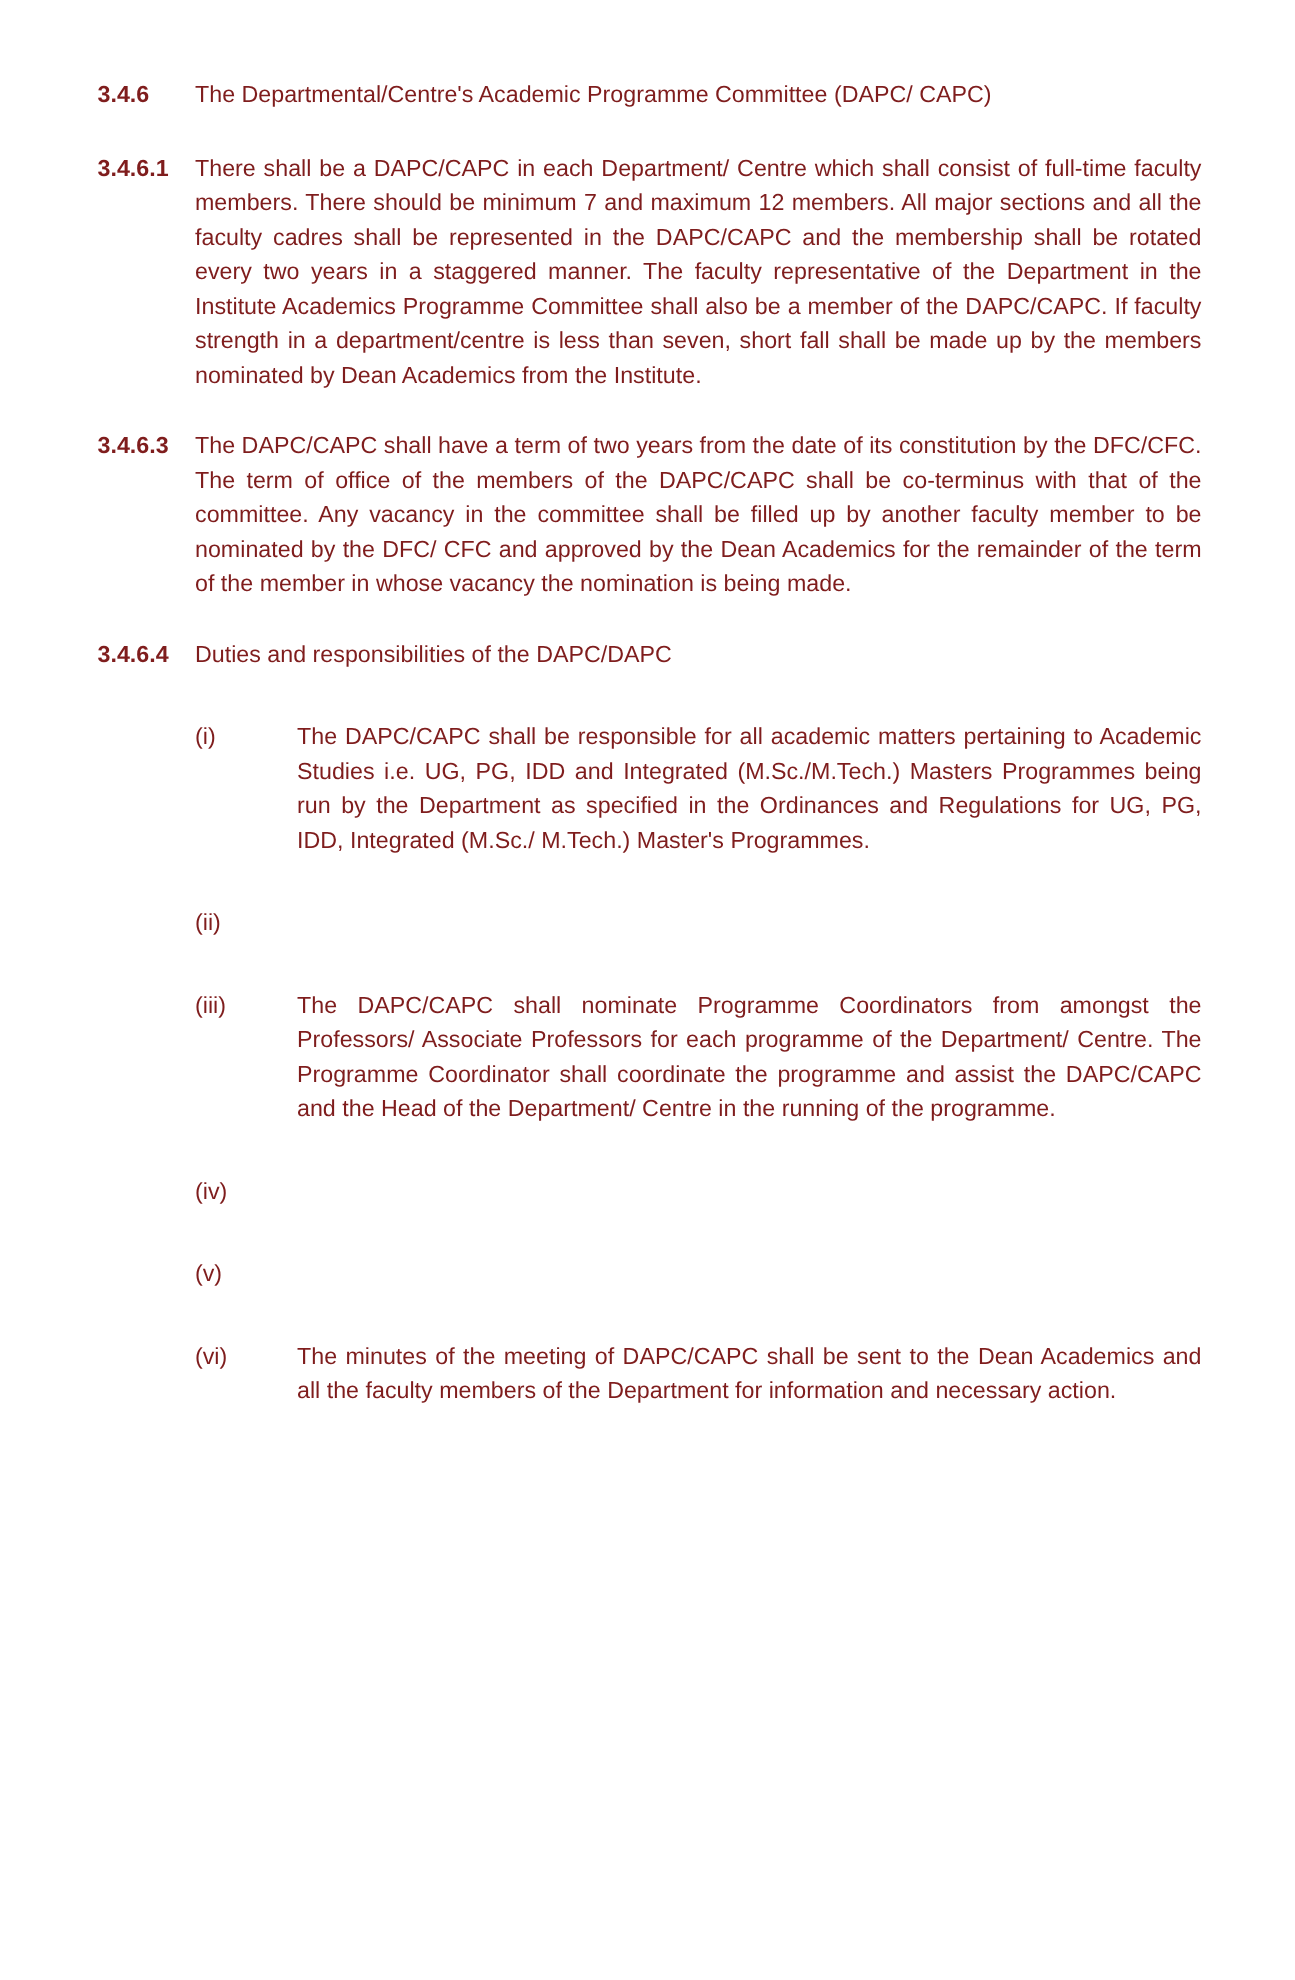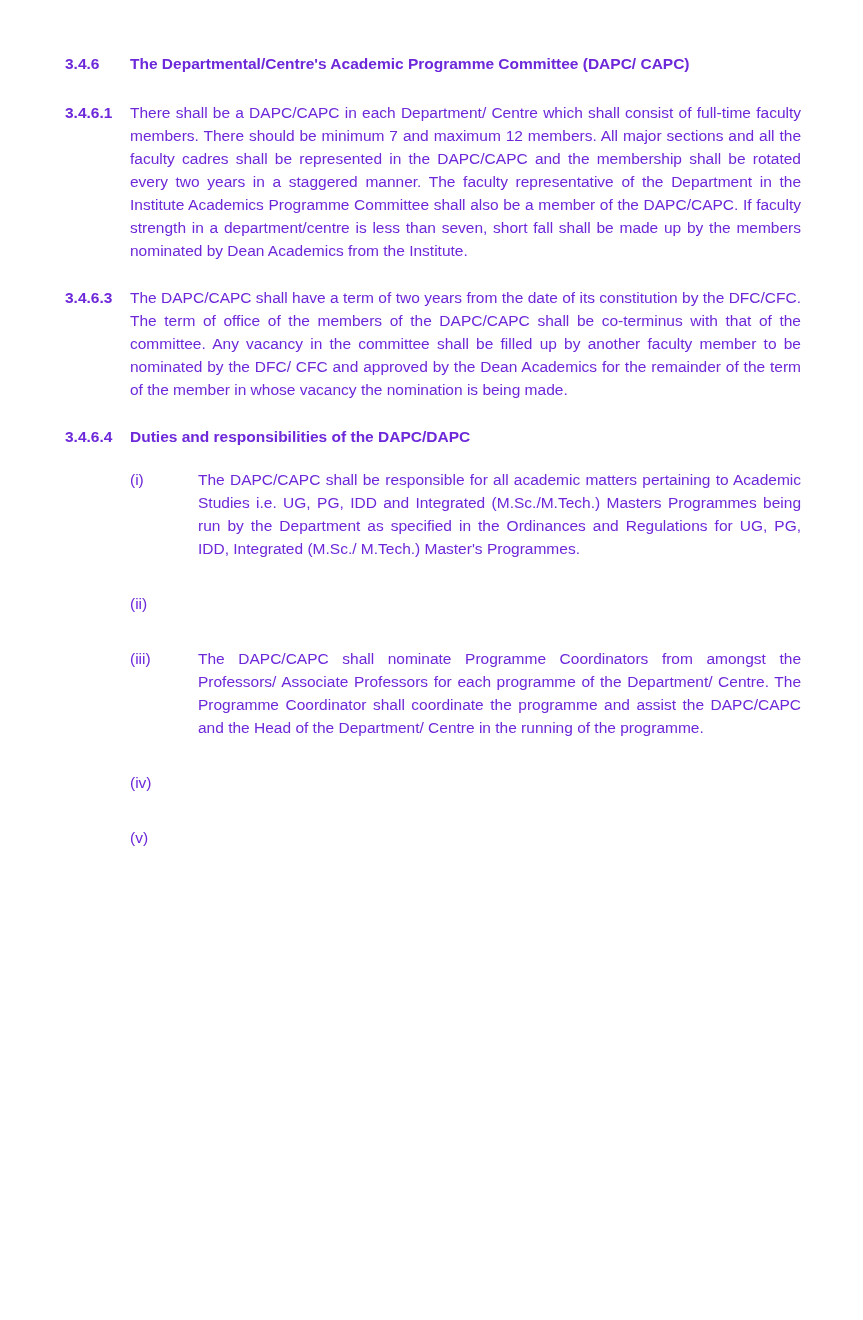--- a/index.html
+++ b/index.html
@@ -5,21 +5,21 @@
   html, body {
     margin: 0;
     padding: 0;
     background: #ffffff;
   }
   .page {
     width: 863px;
     height: 1320px;
     box-sizing: border-box;
     background: #ffffff;
-    color: #6d28d9;
+    color: #7f1d1d;
     font-family: "Liberation Sans", sans-serif;
     font-size: 15.5px;
     line-height: 23px;
     padding: 52px 62px 20px 65px;
     overflow: hidden;
   }
   .block {
     display: flex;
     align-items: flex-start;
     margin-bottom: 24px;
@@ -27,28 +27,28 @@
   .num {
     width: 65px;
     flex-shrink: 0;
     font-weight: bold;
   }
   .body-col {
     flex: 1;
     text-align: justify;
   }
   .heading-block .body-col {
-    font-weight: bold;
+    font-weight: normal;
     text-align: left;
   }
   .heading-block {
     margin-bottom: 26px;
   }
   .sub-heading-block {
-    margin-bottom: 20px;
+    margin-bottom: 32px;
   }
   .items {
     margin-left: 65px;
   }
   .sub-item {
     display: flex;
     align-items: flex-start;
     margin-bottom: 32px;
   }
   .sub-label {
@@ -103,16 +103,20 @@
     </div>
 
     <div class="sub-item">
       <div class="sub-label">(iv)</div>
     </div>
 
     <div class="sub-item">
       <div class="sub-label">(v)</div>
     </div>
 
+    <div class="sub-item">
+      <div class="sub-label">(vi)</div>
+      <div class="sub-text">The minutes of the meeting of DAPC/CAPC shall be sent to the Dean Academics and all the faculty members of the Department for information and necessary action.</div>
+    </div>
 
   </div>
 
 </div>
 
 </body></html>

